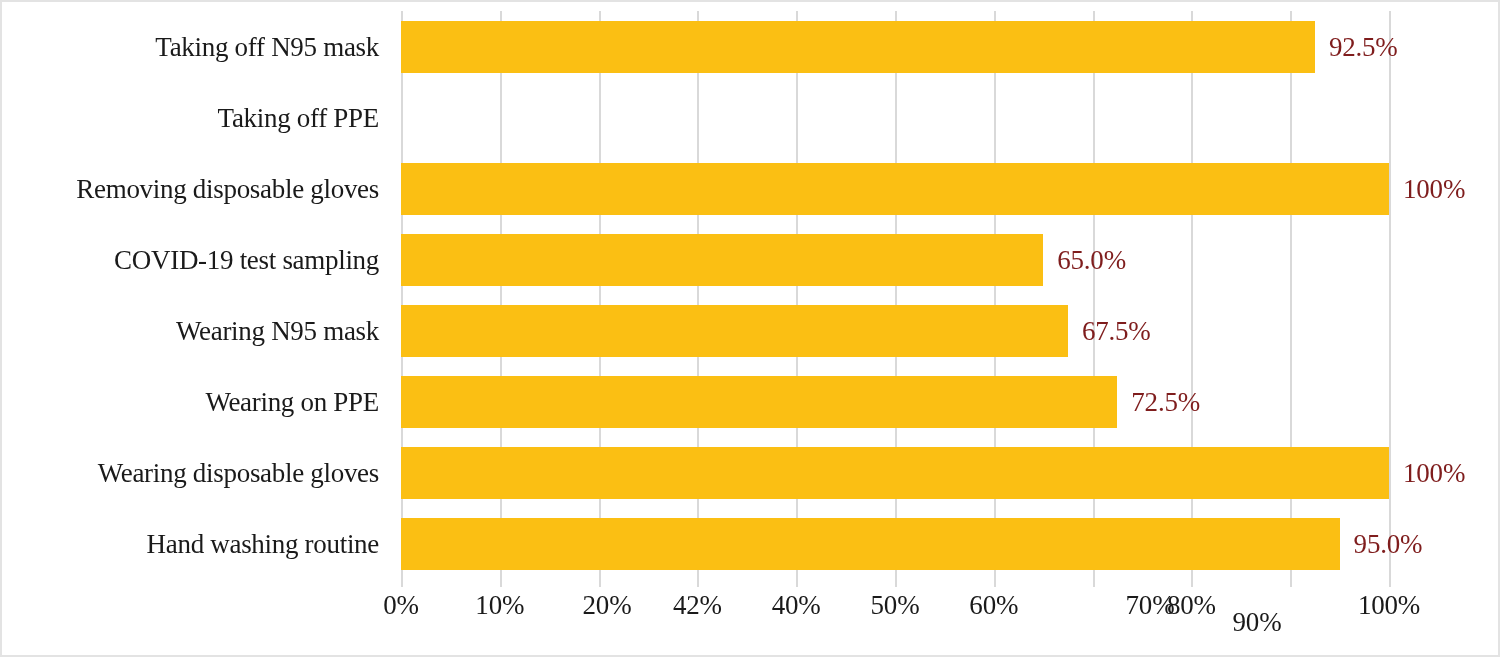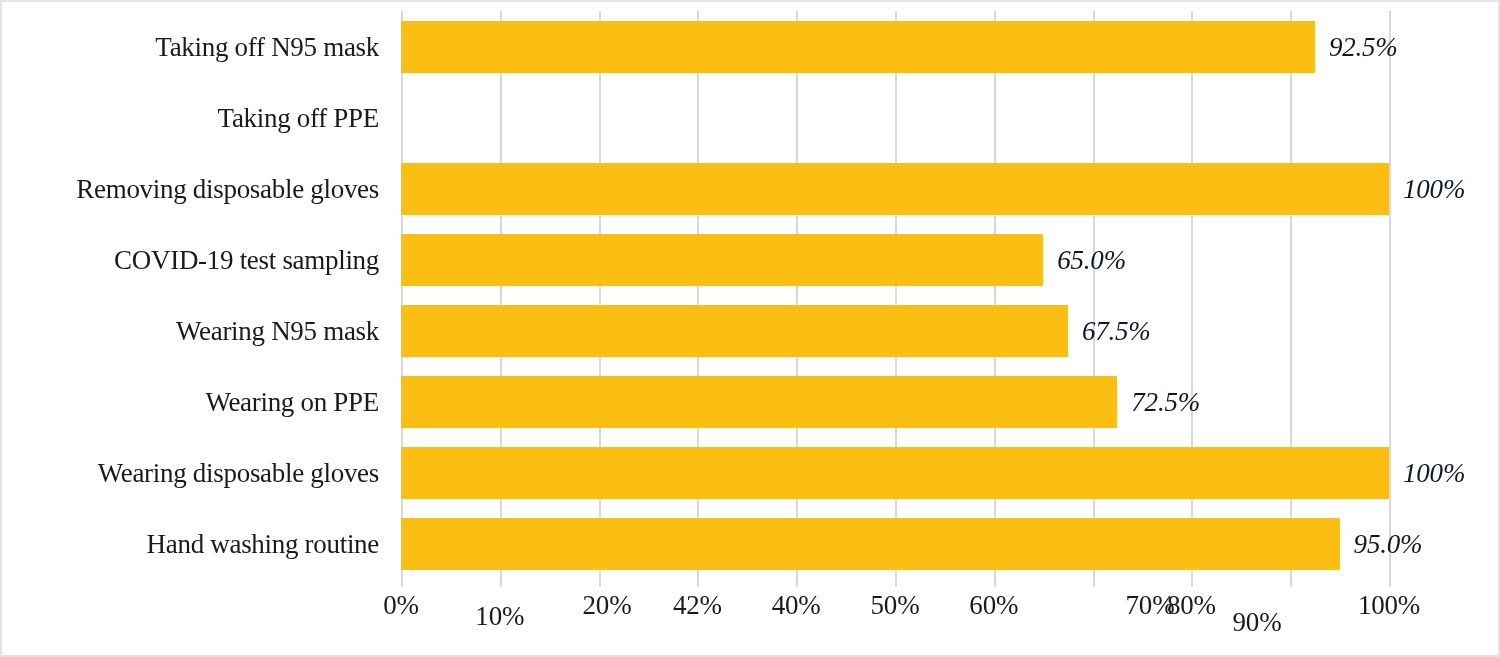--- a/index.html
+++ b/index.html
@@ -77,24 +77,23 @@
     top: 0;
     height: 52px;
     background: #fbbf13;
   }
 
   .bar-value-label {
     position: absolute;
     top: 50%;
     transform: translateY(-50%);
     font-size: 27px;
-    color: #0f172a;
+    color: #7f1d1d;
     white-space: nowrap;
     letter-spacing: -0.2px;
-    font-style: italic;
   }
 
   .cat-label {
     position: absolute;
     right: 1119px; 
     font-size: 27px;
     color: #1a1a1a;
     text-align: right;
     white-space: nowrap;
     transform: translateY(-50%);
@@ -142,21 +141,21 @@
         <div class="bar-value-label" style="left: 1002px;">100%</div>
       </div>
       <div class="bar-row" style="top: 506.5px;">
         <div class="bar-rect" style="width: 938.6px; background: rgb(251, 191, 19);"></div>
         <div class="bar-value-label" style="left: 952.6px; text-align: center;">95.0%</div>
       </div>
     </div>
 <div class="tick-mark" style="left: 399px;"></div>
     <div class="x-tick-label" style="left: 399px;">0%</div>
     <div class="tick-mark" style="left: 497.8px;"></div>
-    <div class="x-tick-label" style="left: 497.8px; margin-top: 11px;">10%</div>
+    <div class="x-tick-label" style="left: 497.8px;">10%</div>
     <div class="tick-mark" style="left: 596.6px;"></div>
     <div class="x-tick-label" style="left: 605px;">20%</div>
     <div class="tick-mark" style="left: 695.4px;"></div>
     <div class="x-tick-label" style="left: 695.4px;">42%</div>
     <div class="tick-mark" style="left: 794.2px;"></div>
     <div class="x-tick-label" style="left: 794.2px;">40%</div>
     <div class="tick-mark" style="left: 893px;"></div>
     <div class="x-tick-label" style="left: 893px;">50%</div>
     <div class="tick-mark" style="left: 991.8px;"></div>
     <div class="x-tick-label" style="left: 991.8px;">60%</div>

